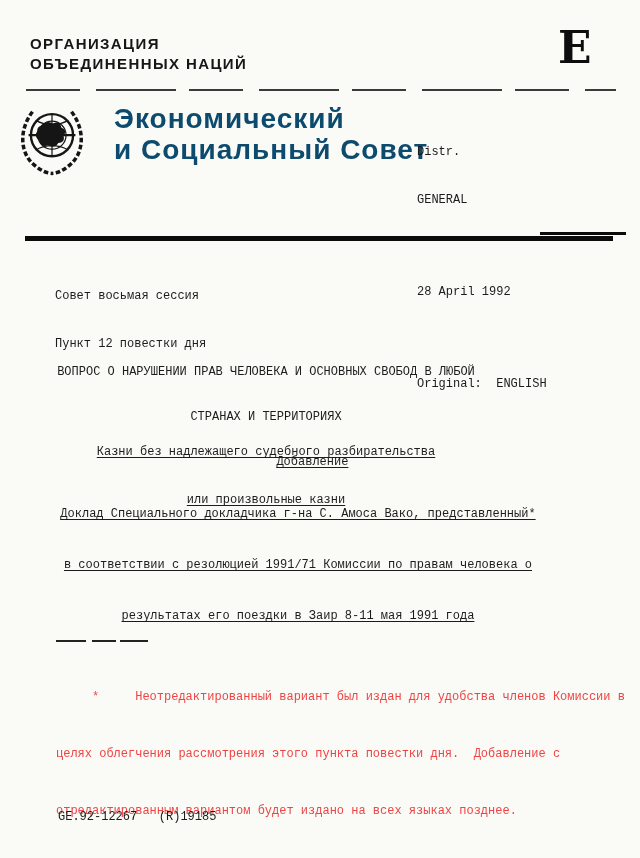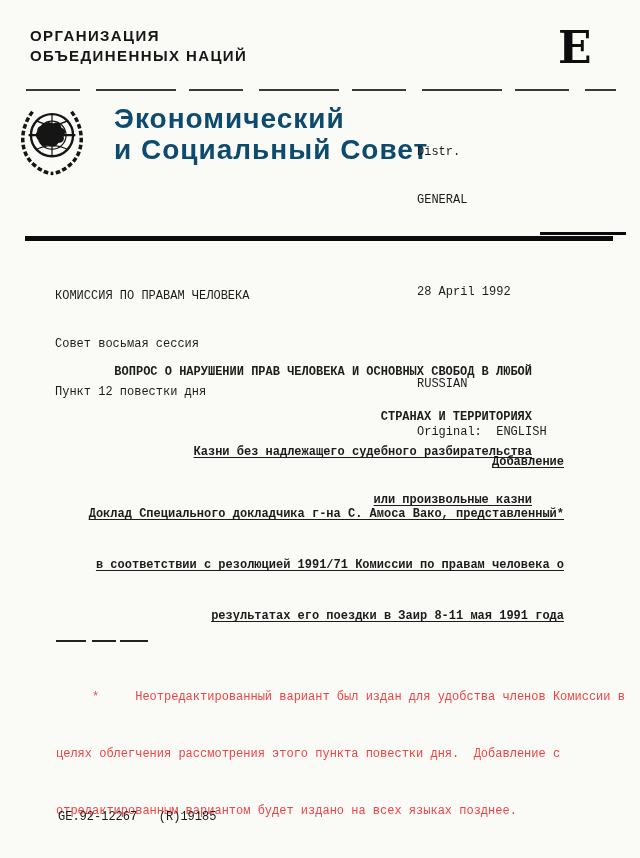--- a/index.html
+++ b/index.html
@@ -11,21 +11,21 @@
     position: relative;
     width: 640px;
     height: 858px;
     margin: 0 auto;
     background: #fafaf7;
     color: #1b1b1b;
     overflow: hidden;
   }
   
   .org-block {
-    position: absolute; left: 30px; top: 26px;
+    position: absolute; left: 30px; top: 34px;
     font-family: "Liberation Sans", sans-serif;
     font-weight: bold; font-size: 15px; line-height: 20px;
     letter-spacing: 1.4px; color: #161616;
   }
   .symbol-letter {
     position: absolute; left: 558px; top: 26px;
     font-family: "DejaVu Serif", serif;
     font-weight: bold; font-size: 44px; line-height: 44px;
     color: #0d0d0d;
   }
@@ -59,21 +59,21 @@
     background: #0b0b0b;
   }
   .header-rule-step {
     position: absolute; left: 540px; top: 232px; width: 86px; height: 3px;
     background: #0b0b0b;
   }
   
   .mono { font-size: 12px; line-height: 16px; white-space: pre; color: #1c1c1c; }
   .commission-block { position: absolute; left: 55px; top: 256px; }
   .commission-block div { margin-bottom: 0; }
-  .centered { position: absolute; left: 0; width: 532px; text-align: right; font-weight: bold; }
+  .centered { position: absolute; left: 0; width: 532px; text-align: center; }
   .main-title { top: 335px; line-height: 15px; }
   .subtitle { top: 412px; line-height: 16px; }
   .underlined { text-decoration: underline; text-underline-offset: 2px; }
   .addendum { top: 438px; margin-left: 32px; }
   .report-title { top: 472px; line-height: 17px; margin-left: 32px; }
   
   .footnote-separator {
     position: absolute; left: 56px; top: 640px; width: 92px; height: 1.5px;
     background: repeating-linear-gradient(90deg,
       #222 0 30px, transparent 30px 36px, #222 36px 60px, transparent 60px 64px, #222 64px 92px);
@@ -123,29 +123,27 @@
     <div>Экономический</div>
     <div>и Социальный Совет</div>
   </div>
 
   <div class="distr-block">
     <div>Distr.</div>
     <div>GENERAL</div>
     <div class="gap"></div>
     <div>28 April 1992</div>
     <div class="gap"></div>
-    <div>RUSSIAN</div>
     <div>Original:  ENGLISH</div>
   </div>
 
   <div class="header-rule-step"></div>
   <div class="header-rule"></div>
 
   <div class="commission-block mono">
-    <div>КОМИССИЯ ПО ПРАВАМ ЧЕЛОВЕКА</div>
     <div>Совет восьмая сессия</div>
     <div>Пункт 12 повестки дня</div>
   </div>
 
   <div class="centered mono main-title">
     <div>ВОПРОС О НАРУШЕНИИ ПРАВ ЧЕЛОВЕКА И ОСНОВНЫХ СВОБОД В ЛЮБОЙ</div>
     <div>СТРАНАХ И ТЕРРИТОРИЯХ</div>
   </div>
 
   <div class="centered mono subtitle">

